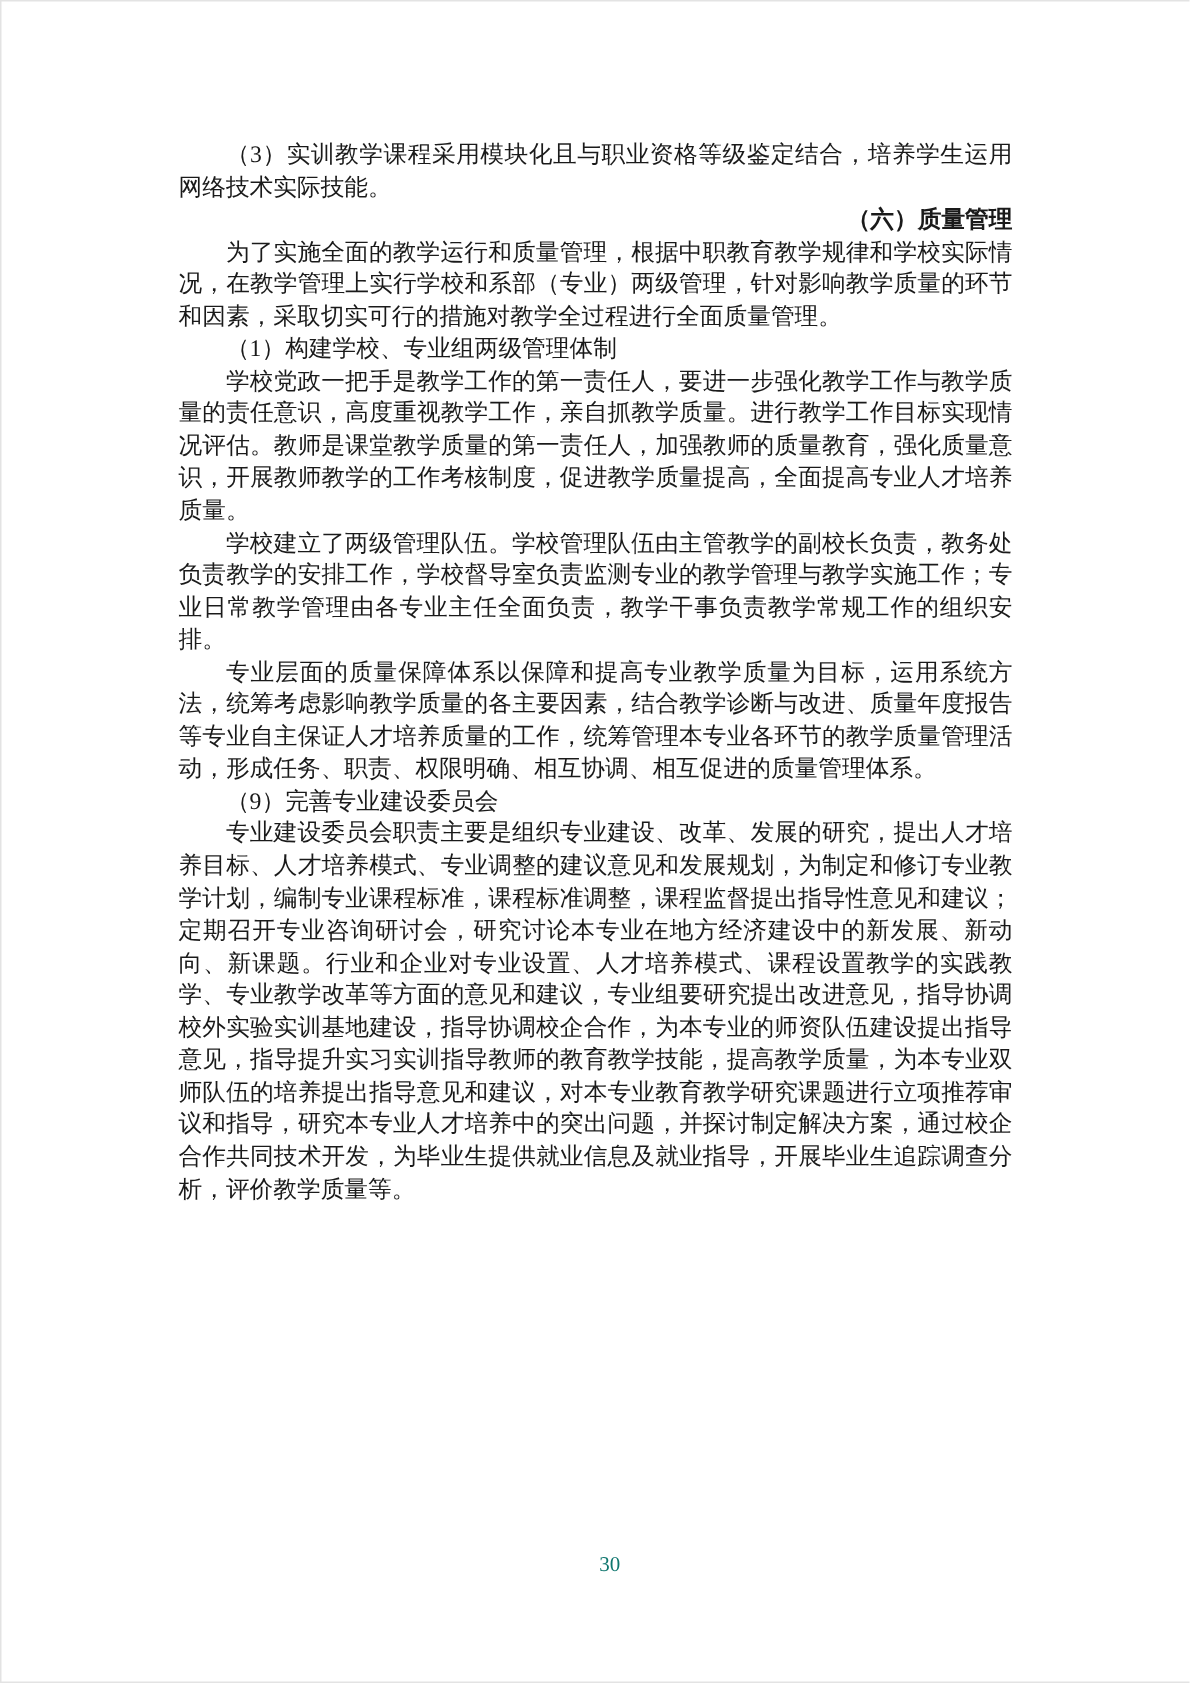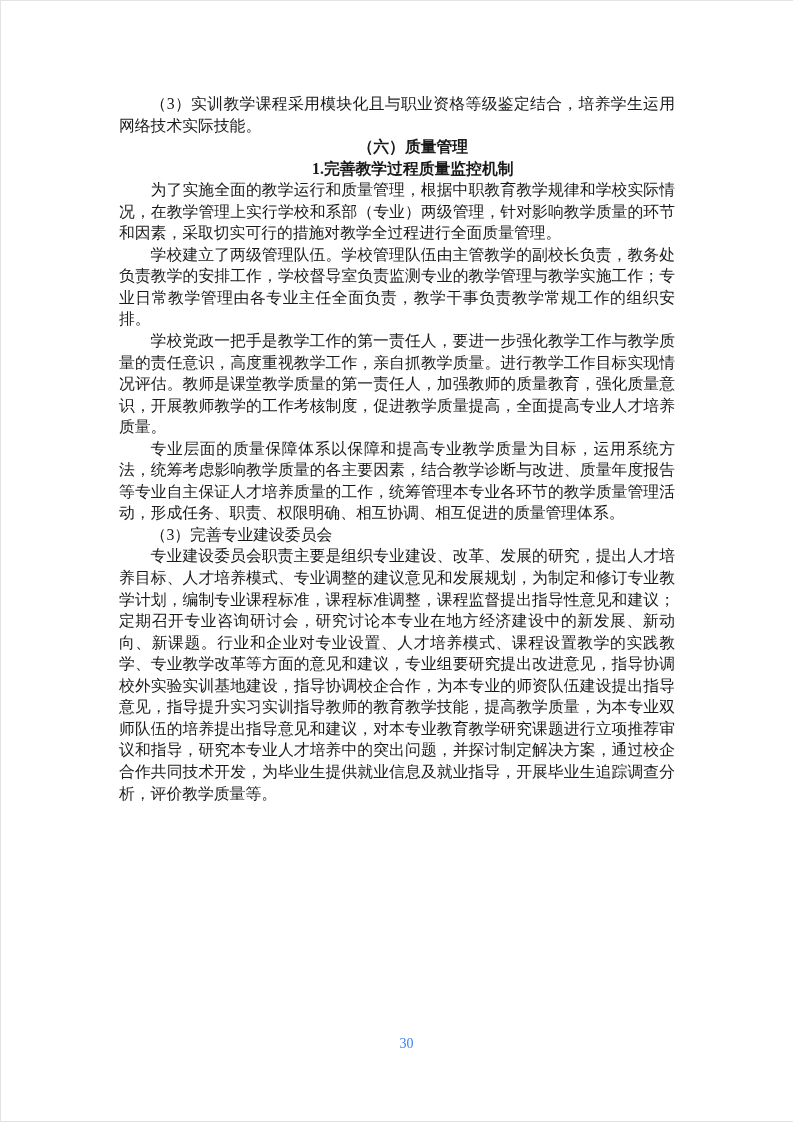--- a/index.html
+++ b/index.html
@@ -30,49 +30,49 @@
     font-size: 15.8px;
     line-height: 21.55px;
     text-indent: 2em;
     text-align: justify;
     letter-spacing: 0;
     word-break: break-all;
   }
   .blk.heading1,
   .blk.heading2 {
     font-weight: bold;
-    text-align: center;
+    text-align: right;
   }
   .blk.subheading {
     text-align: left;
   }
   .footer {
     position: absolute;
     left: 0;
     top: 1034px;
     width: 100%;
     text-align: center;
   }
   .page-number {
     font-size: 14px;
-    color: #3b82f6;
+    color: #0f766e;
     font-family: "Liberation Serif", "DejaVu Serif", serif;
   }
 </style>
 </head>
 <body>
 
 <div class="page">
   <div class="content">
       <p class="blk body">（3）实训教学课程采用模块化且与职业资格等级鉴定结合，培养学生运用网络技术实际技能。</p>
       <p class="blk heading1">（六）质量管理</p>
-      <p class="blk heading2">1.完善教学过程质量监控机制</p>
       <p class="blk body">为了实施全面的教学运行和质量管理，根据中职教育教学规律和学校实际情况，在教学管理上实行学校和系部（专业）两级管理，针对影响教学质量的环节和因素，采取切实可行的措施对教学全过程进行全面质量管理。</p>
+      <p class="blk subheading">（1）构建学校、专业组两级管理体制</p>
+      <p class="blk body">学校党政一把手是教学工作的第一责任人，要进一步强化教学工作与教学质量的责任意识，高度重视教学工作，亲自抓教学质量。进行教学工作目标实现情况评估。教师是课堂教学质量的第一责任人，加强教师的质量教育，强化质量意识，开展教师教学的工作考核制度，促进教学质量提高，全面提高专业人才培养质量。</p>
       <p class="blk body">学校建立了两级管理队伍。学校管理队伍由主管教学的副校长负责，教务处负责教学的安排工作，学校督导室负责监测专业的教学管理与教学实施工作；专业日常教学管理由各专业主任全面负责，教学干事负责教学常规工作的组织安排。</p>
-      <p class="blk body">学校党政一把手是教学工作的第一责任人，要进一步强化教学工作与教学质量的责任意识，高度重视教学工作，亲自抓教学质量。进行教学工作目标实现情况评估。教师是课堂教学质量的第一责任人，加强教师的质量教育，强化质量意识，开展教师教学的工作考核制度，促进教学质量提高，全面提高专业人才培养质量。</p>
       <p class="blk body">专业层面的质量保障体系以保障和提高专业教学质量为目标，运用系统方法，统筹考虑影响教学质量的各主要因素，结合教学诊断与改进、质量年度报告等专业自主保证人才培养质量的工作，统筹管理本专业各环节的教学质量管理活动，形成任务、职责、权限明确、相互协调、相互促进的质量管理体系。</p>
-      <p class="blk subheading">（3）完善专业建设委员会</p>
+      <p class="blk subheading">（9）完善专业建设委员会</p>
       <p class="blk body">专业建设委员会职责主要是组织专业建设、改革、发展的研究，提出人才培养目标、人才培养模式、专业调整的建议意见和发展规划，为制定和修订专业教学计划，编制专业课程标准，课程标准调整，课程监督提出指导性意见和建议；定期召开专业咨询研讨会，研究讨论本专业在地方经济建设中的新发展、新动向、新课题。行业和企业对专业设置、人才培养模式、课程设置教学的实践教学、专业教学改革等方面的意见和建议，专业组要研究提出改进意见，指导协调校外实验实训基地建设，指导协调校企合作，为本专业的师资队伍建设提出指导意见，指导提升实习实训指导教师的教育教学技能，提高教学质量，为本专业双师队伍的培养提出指导意见和建议，对本专业教育教学研究课题进行立项推荐审议和指导，研究本专业人才培养中的突出问题，并探讨制定解决方案，通过校企合作共同技术开发，为毕业生提供就业信息及就业指导，开展毕业生追踪调查分析，评价教学质量等。</p>
     </div>
   <div class="footer">
     <span class="page-number">30</span>
   </div>
 </div>
 
 </body></html>

